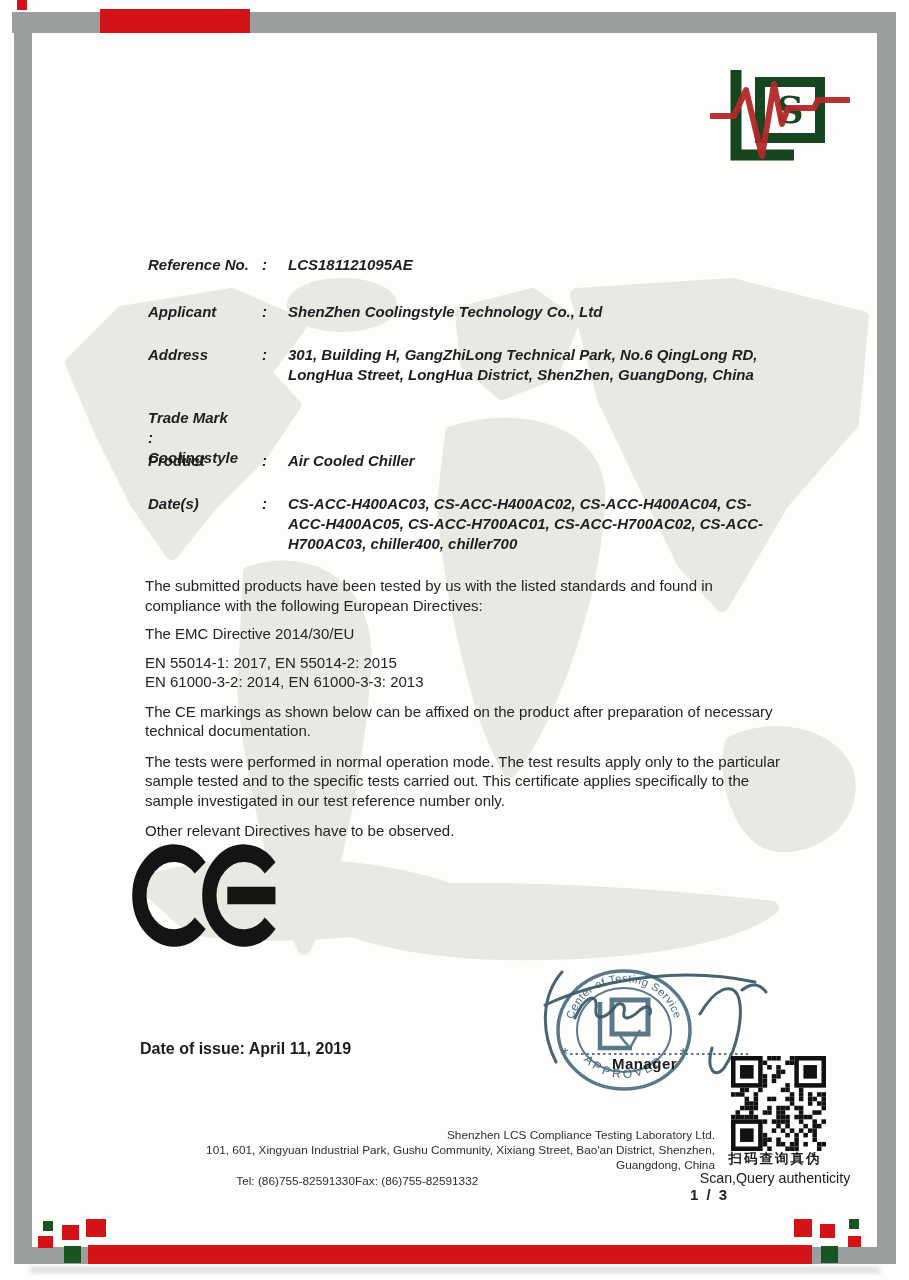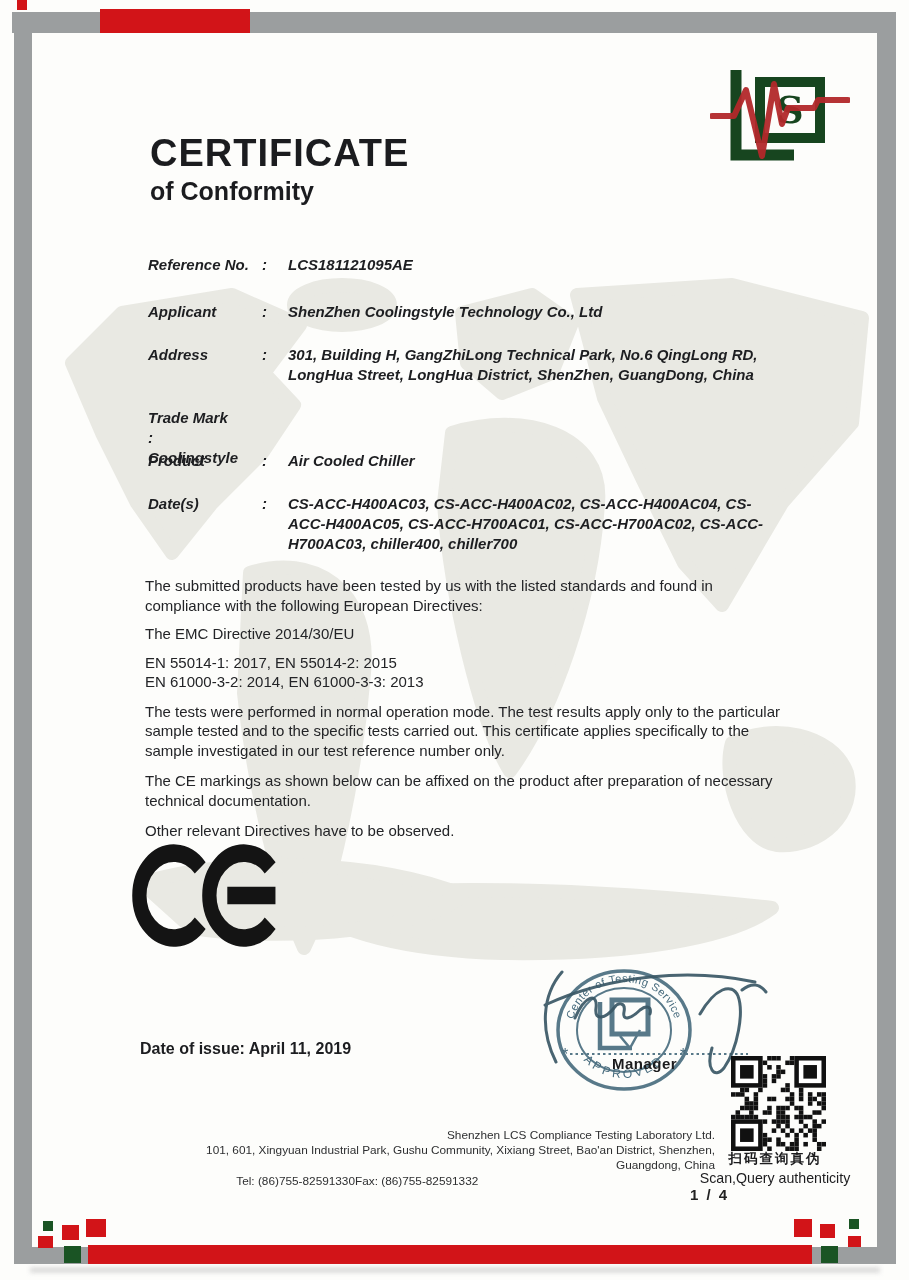--- a/index.html
+++ b/index.html
@@ -79,24 +79,20 @@
   <div class="abs red" style="left:848px;top:1236px;width:13px;height:11px;"></div>
   <div class="abs green" style="left:821px;top:1246px;width:17px;height:17px;"></div>
 
   <svg class="abs" style="left:710px;top:66px;" width="140" height="104" viewBox="0 0 140 104">
     <path d="M26,4 V89 H84" fill="none" stroke="#17451f" stroke-width="11"></path>
     <rect x="50" y="16" width="60" height="56" fill="#fdfdfb" stroke="#17451f" stroke-width="10"></rect>
     <text x="80" y="57" text-anchor="middle" font-family="DejaVu Serif, serif" font-weight="bold" font-size="38" fill="#17451f">S</text>
     <path d="M2,50 H24 L36,24 L52,90 L64,18 L72,58 L78,42 H104 L108,34 H138" fill="none" stroke="#b2282a" stroke-width="6" stroke-linejoin="round" stroke-linecap="round" opacity=".95"></path>
   </svg>
 
-  <div class="abs" style="left:150px;top:133px;">
-    <div class="title-main">CERTIFICATE</div>
-    <div class="title-sub">of Conformity</div>
-  </div>
 
   <div class="field-row" style="top:255px;">
     <span class="field-label">Reference No.</span>
     <span class="field-colon">:</span>
     <span class="field-value">LCS181121095AE</span>
   </div>
   <div class="field-row" style="top:302px;">
     <span class="field-label">Applicant</span>
     <span class="field-colon">:</span>
     <span class="field-value">ShenZhen Coolingstyle Technology Co., Ltd</span>
@@ -122,22 +118,22 @@
     <span class="field-value">CS-ACC-H400AC03, CS-ACC-H400AC02, CS-ACC-H400AC04, CS-ACC-H400AC05, CS-ACC-H700AC01, CS-ACC-H700AC02, CS-ACC-H700AC03, chiller400, chiller700</span>
   </div>
 
   <div class="body-block">
     <p>The submitted products have been tested by us with the listed standards and found in compliance with the following European Directives:</p>
     <p class="b">The EMC Directive 2014/30/EU</p>
     <p class="mb10">
       <span class="b" style="display:block;">EN 55014-1: 2017, EN 55014-2: 2015</span>
       <span class="b" style="display:block;">EN 61000-3-2: 2014, EN 61000-3-3: 2013</span>
     </p>
+    <p class="mb11">The CE markings as shown below can be affixed on the product after preparation of necessary technical documentation.</p>
     <p class="mb11">The tests were performed in normal operation mode. The test results apply only to the particular sample tested and to the specific tests carried out. This certificate applies specifically to the sample investigated in our test reference number only.</p>
-    <p class="mb11">The CE markings as shown below can be affixed on the product after preparation of necessary technical documentation.</p>
     <p class="mb0">Other relevant Directives have to be observed.</p>
   </div>
 
   <svg class="abs" style="left:131px;top:843px;" width="158" height="106" viewBox="0 0 210 115" preserveAspectRatio="none">
     <g fill="none" stroke="#141414" stroke-width="19">
       <path d="M92,27 A46,46 0 1 0 92,87"></path>
       <path d="M185,27 A46,46 0 1 0 185,87"></path>
       <path d="M128,57 H192"></path>
     </g>
   </svg>
@@ -314,21 +310,21 @@
       <rect x="72" y="9" width="13.5" height="13.5"></rect>
       <rect x="0" y="63" width="31.5" height="31.5"></rect>
       <rect fill="#fff" x="4.5" y="67.5" width="22.5" height="22.5"></rect>
       <rect x="9" y="72" width="13.5" height="13.5"></rect>
     </svg>
   <div class="qr-captions">
     <div class="qr-zh">扫码查询真伪</div>
     <div class="qr-en">Scan,Query authenticity</div>
   </div>
 
-  <div class="page-ind">1 / 4</div>
+  <div class="page-ind">1 / 3</div>
 
   <div class="footer">
     <div>Shenzhen LCS Compliance Testing Laboratory Ltd.</div>
     <div>101, 601, Xingyuan Industrial Park, Gushu Community, Xixiang Street, Bao'an District, Shenzhen,</div>
     <div>Guangdong, China</div>
     <div class="cols">
       <span class="c1">Tel: (86)755-82591330</span>
       <span>Fax: (86)755-82591332</span>
     </div>
   </div>

